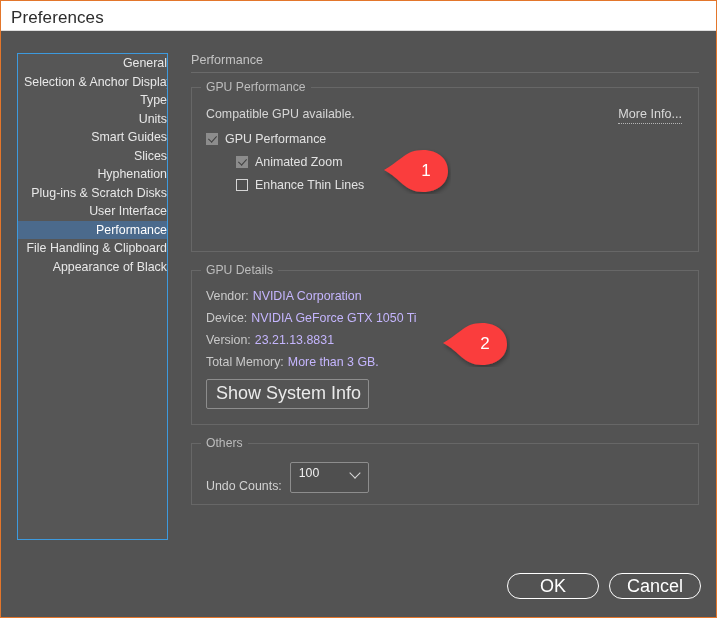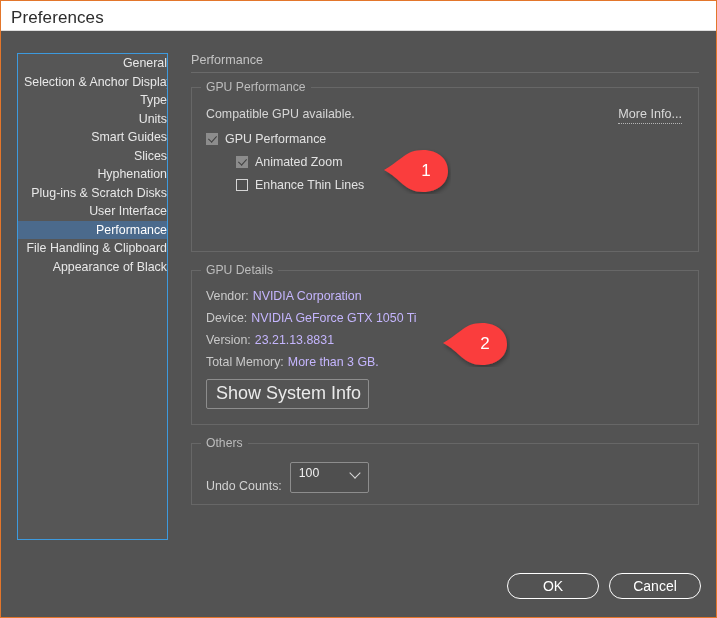--- a/index.html
+++ b/index.html
@@ -244,21 +244,21 @@
   }
   .pill-btn {
     width: 92px;
     height: 26px;
     line-height: 24px;
     text-align: center;
     border: 1.6px solid #ffffff;
     border-radius: 13px;
     background: #535353;
     color: #ffffff;
-    font-size: 14px;
+    font-size: 18px;
     cursor: pointer;
     box-sizing: border-box;
   }
 
   
   .marker {
     position: absolute;
     width: 68px;
     height: 46px;
     pointer-events: none;

